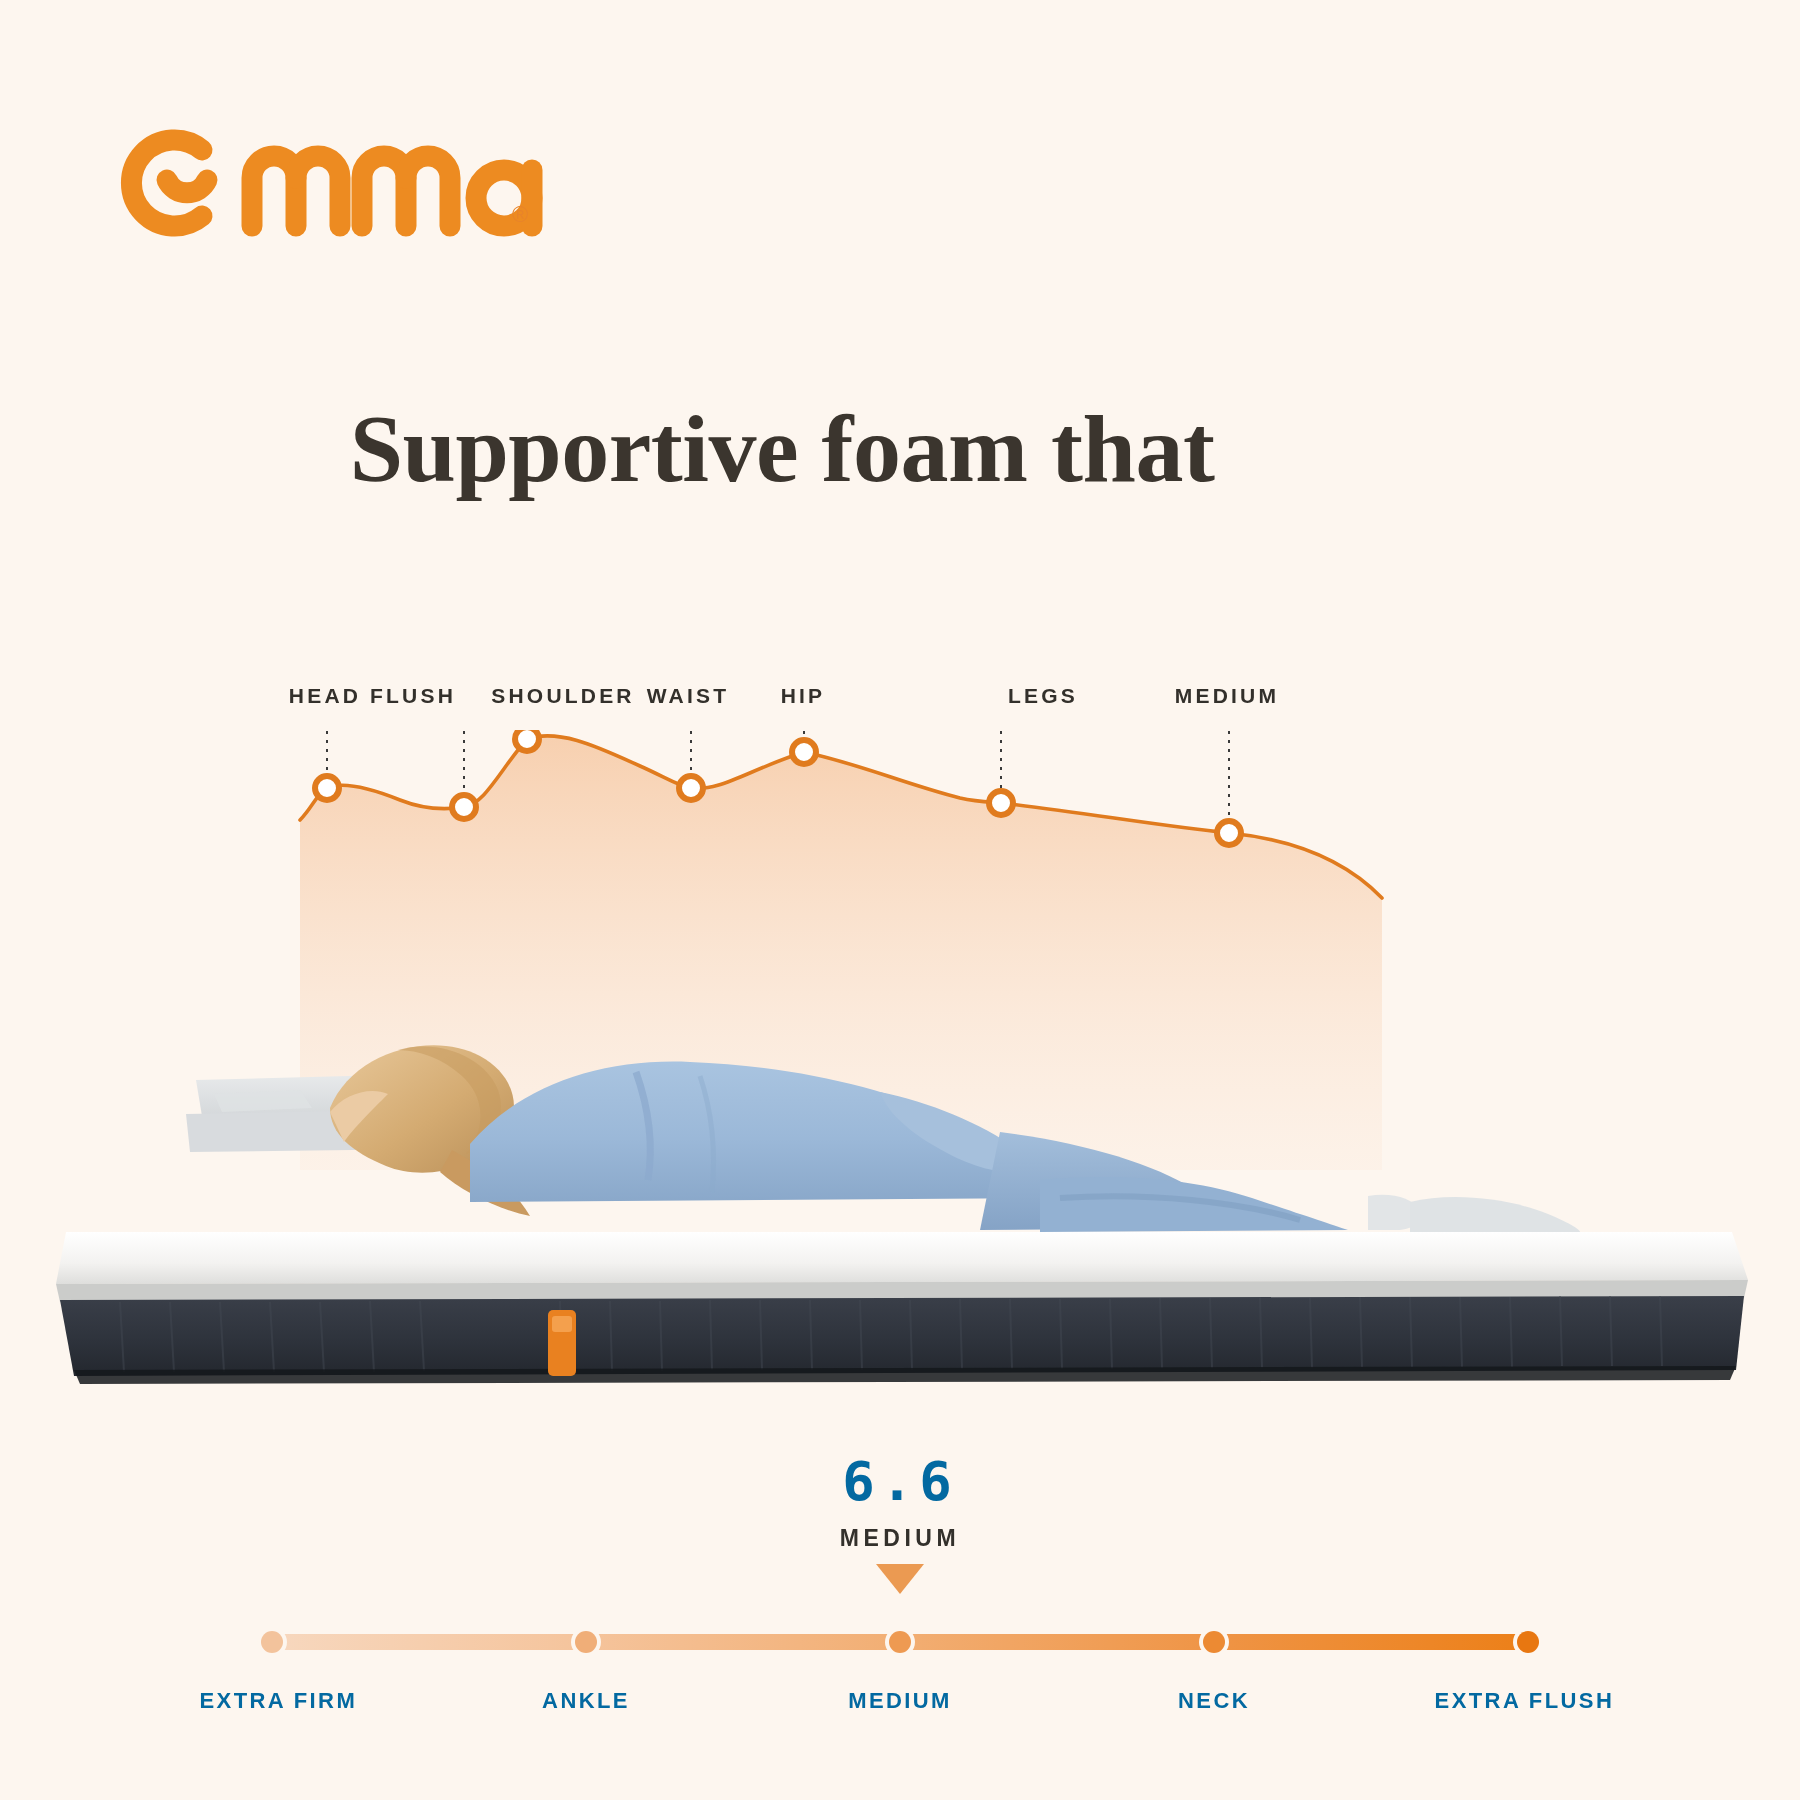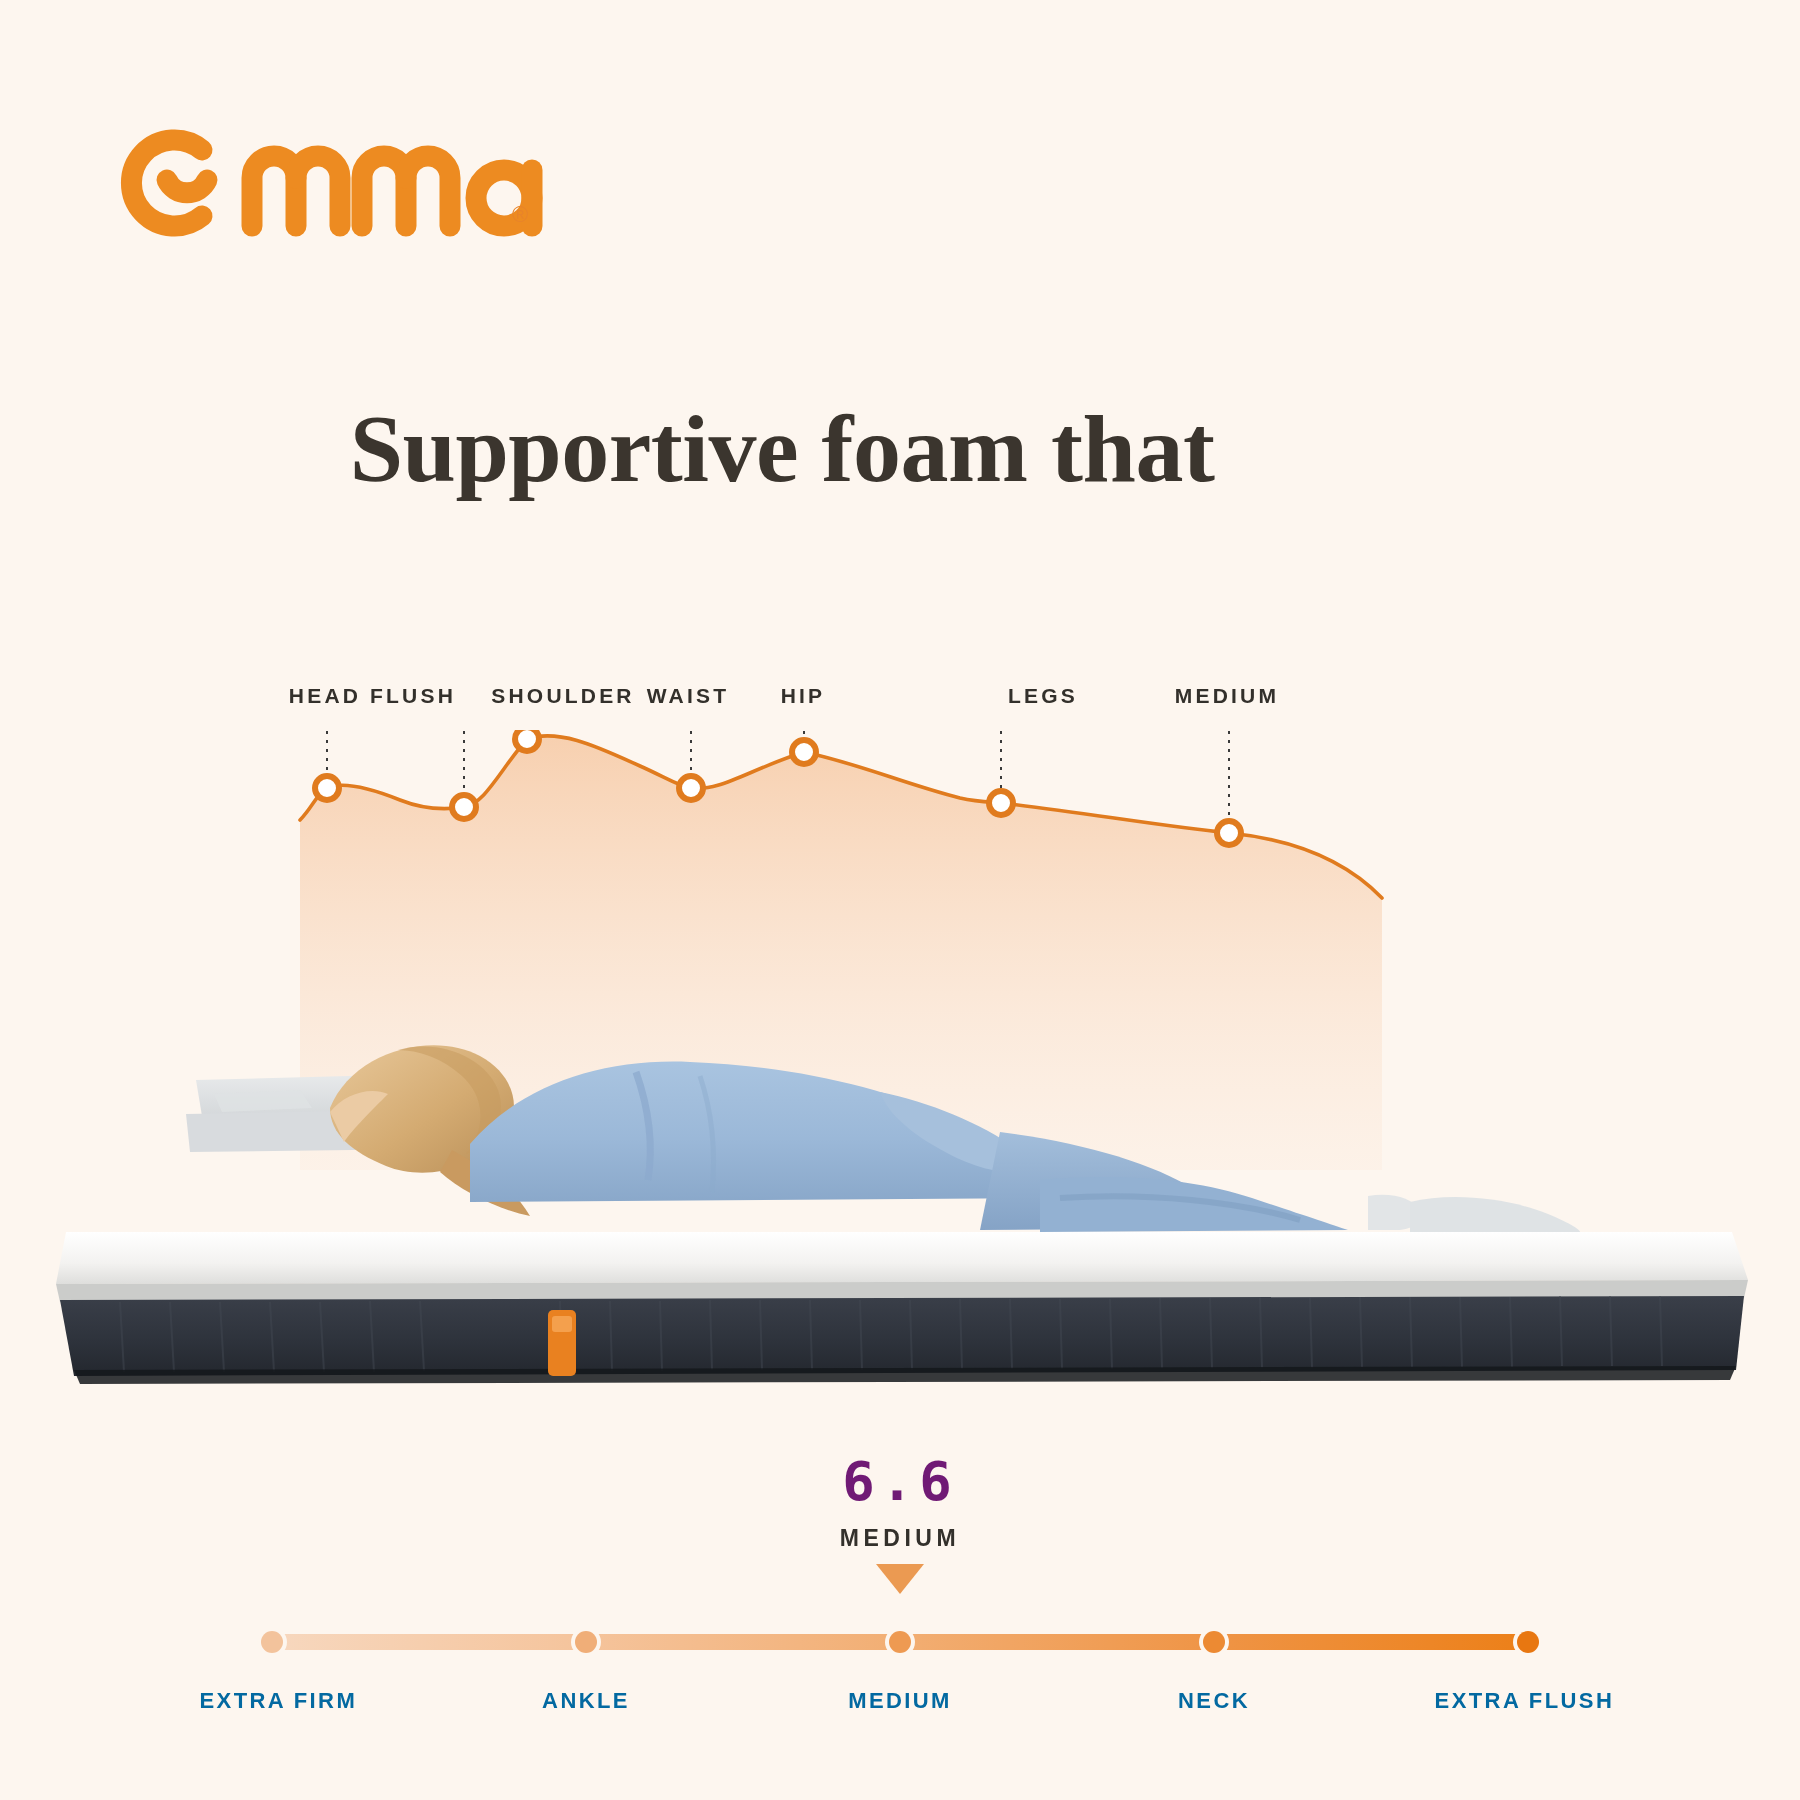--- a/index.html
+++ b/index.html
@@ -72,21 +72,21 @@
   
   #score-block {
     position:absolute;
     left:0; top:1455px;
     width:1800px;
     text-align:center;
   }
   #score-value {
     font-size:54px;
     font-weight:700;
-    color:#701a75;
+    color:#0369a1;
     letter-spacing:6px;
     font-family:"DejaVu Sans Mono", monospace;
     line-height:1;
   }
   #score-word {
     margin-top:16px;
     font-size:23px;
     font-weight:700;
     letter-spacing:4.5px;
     color:#33302b;

